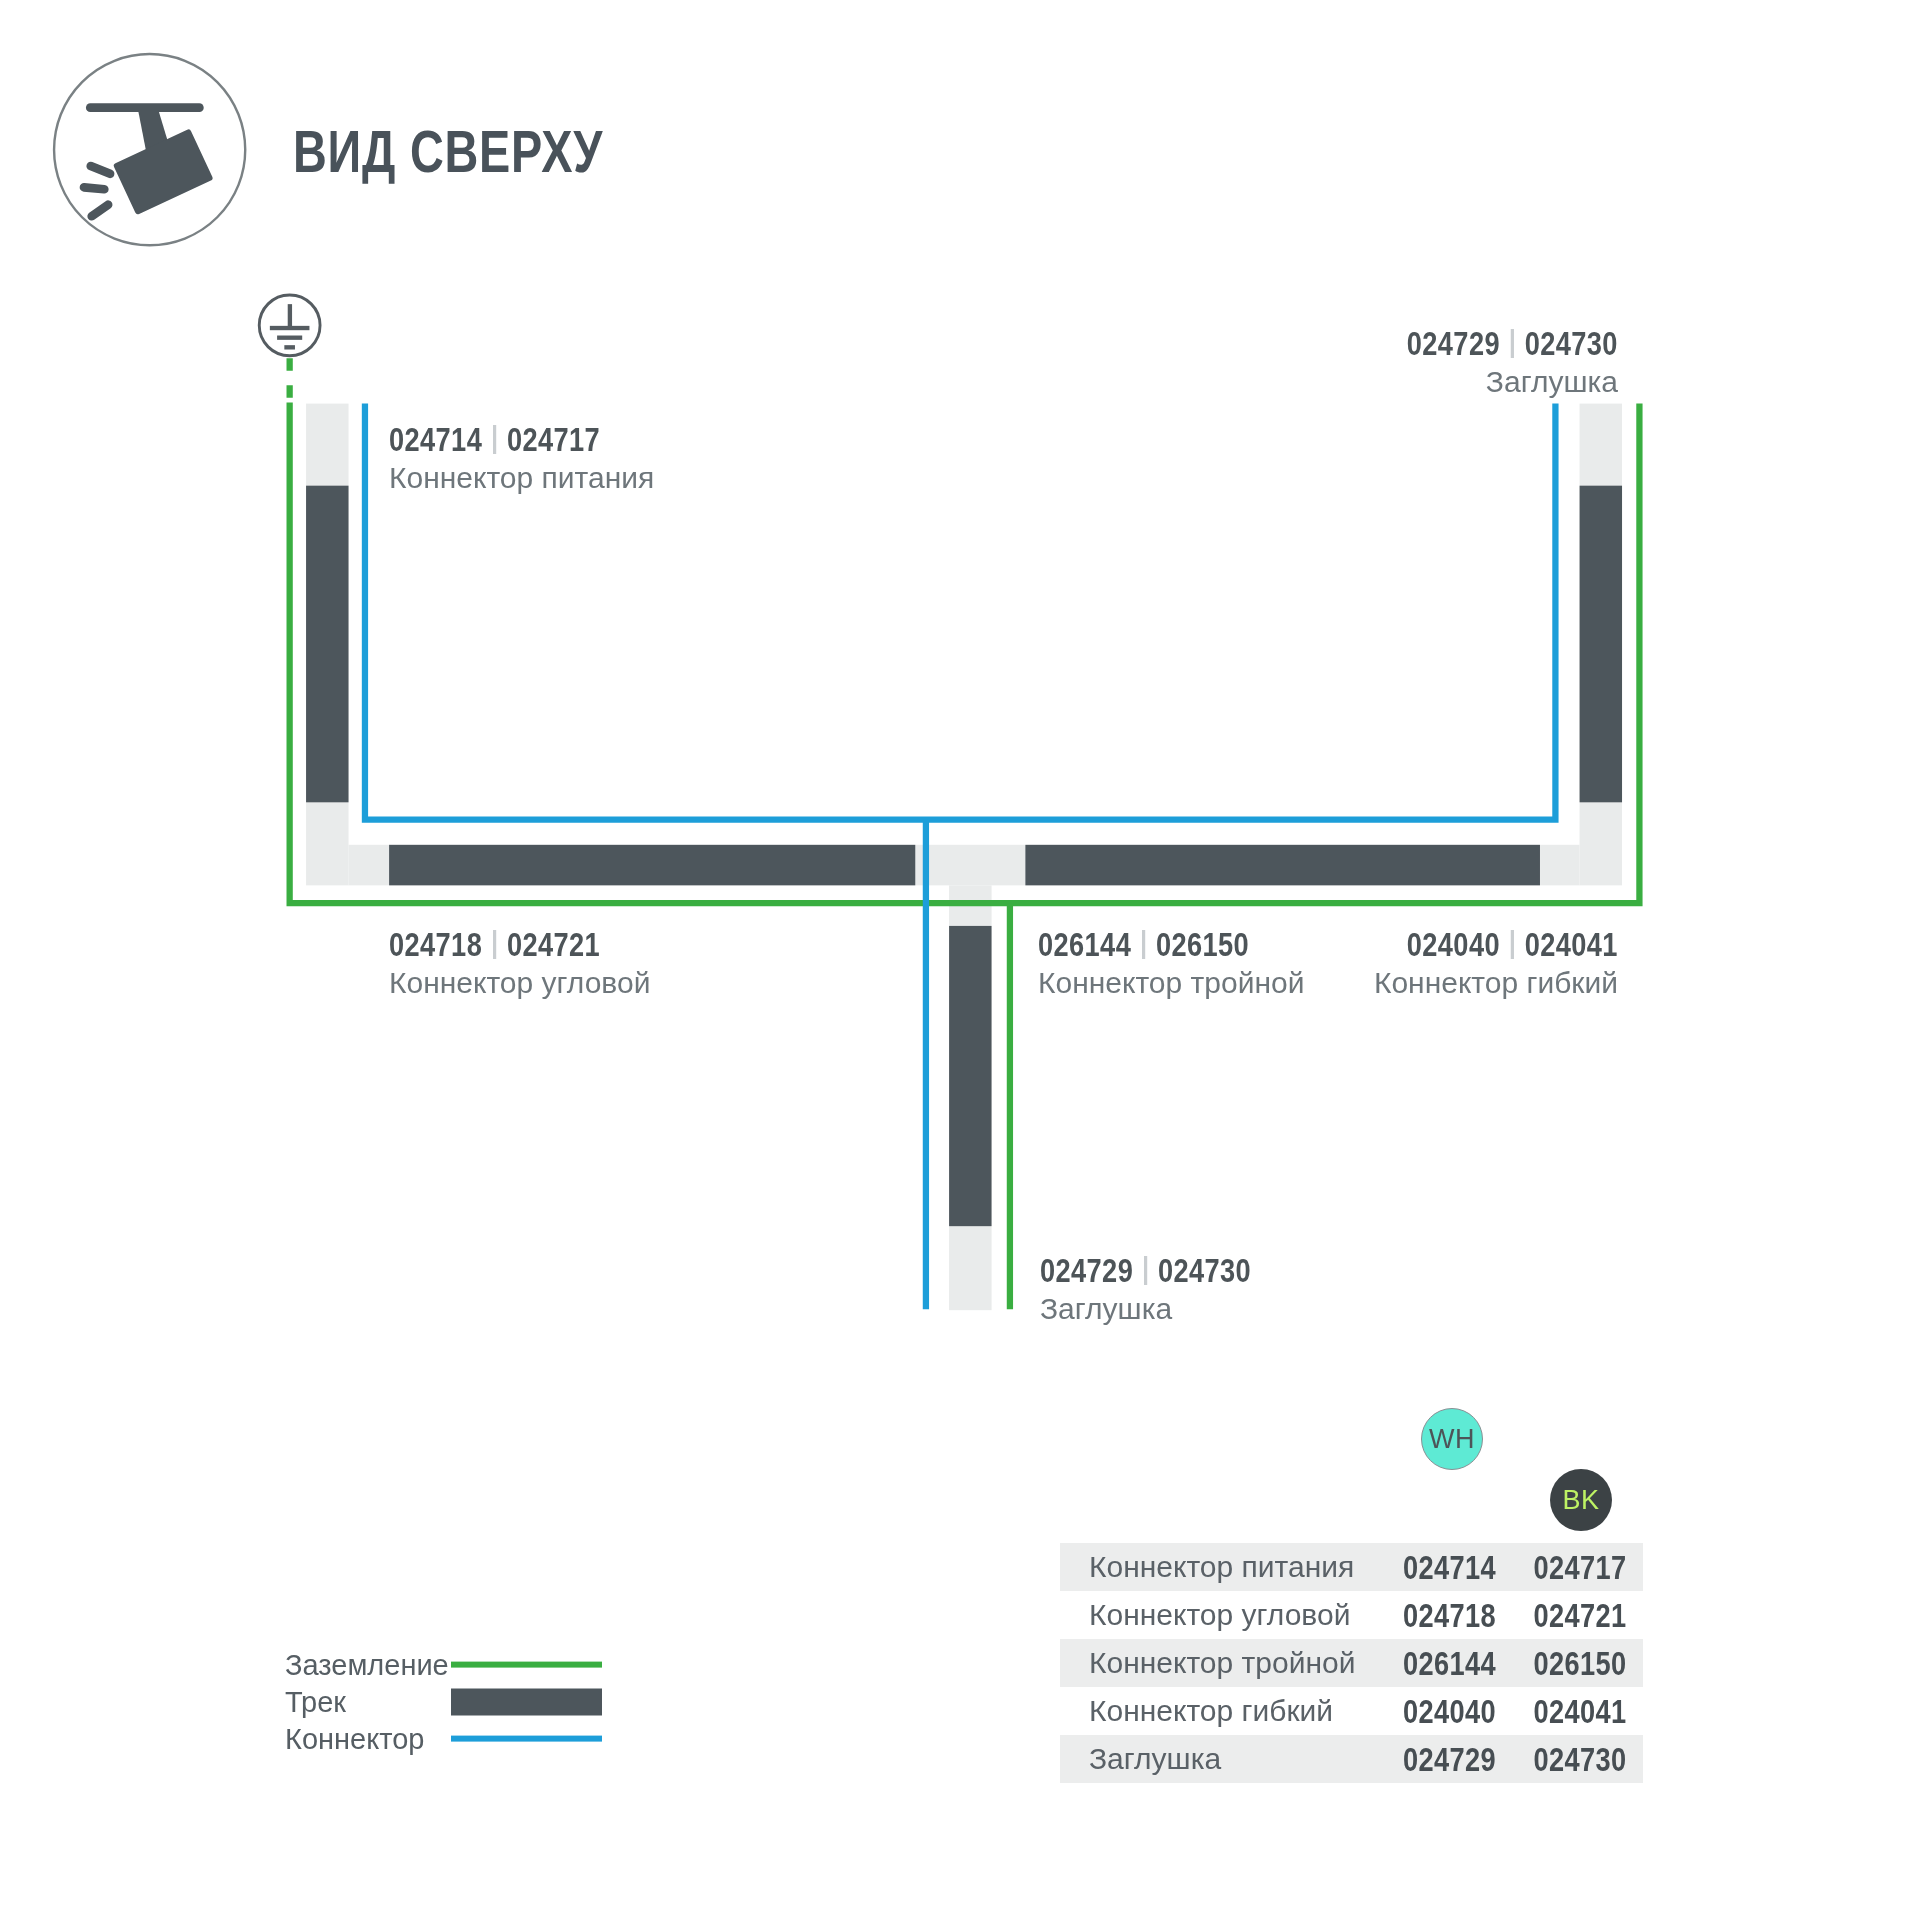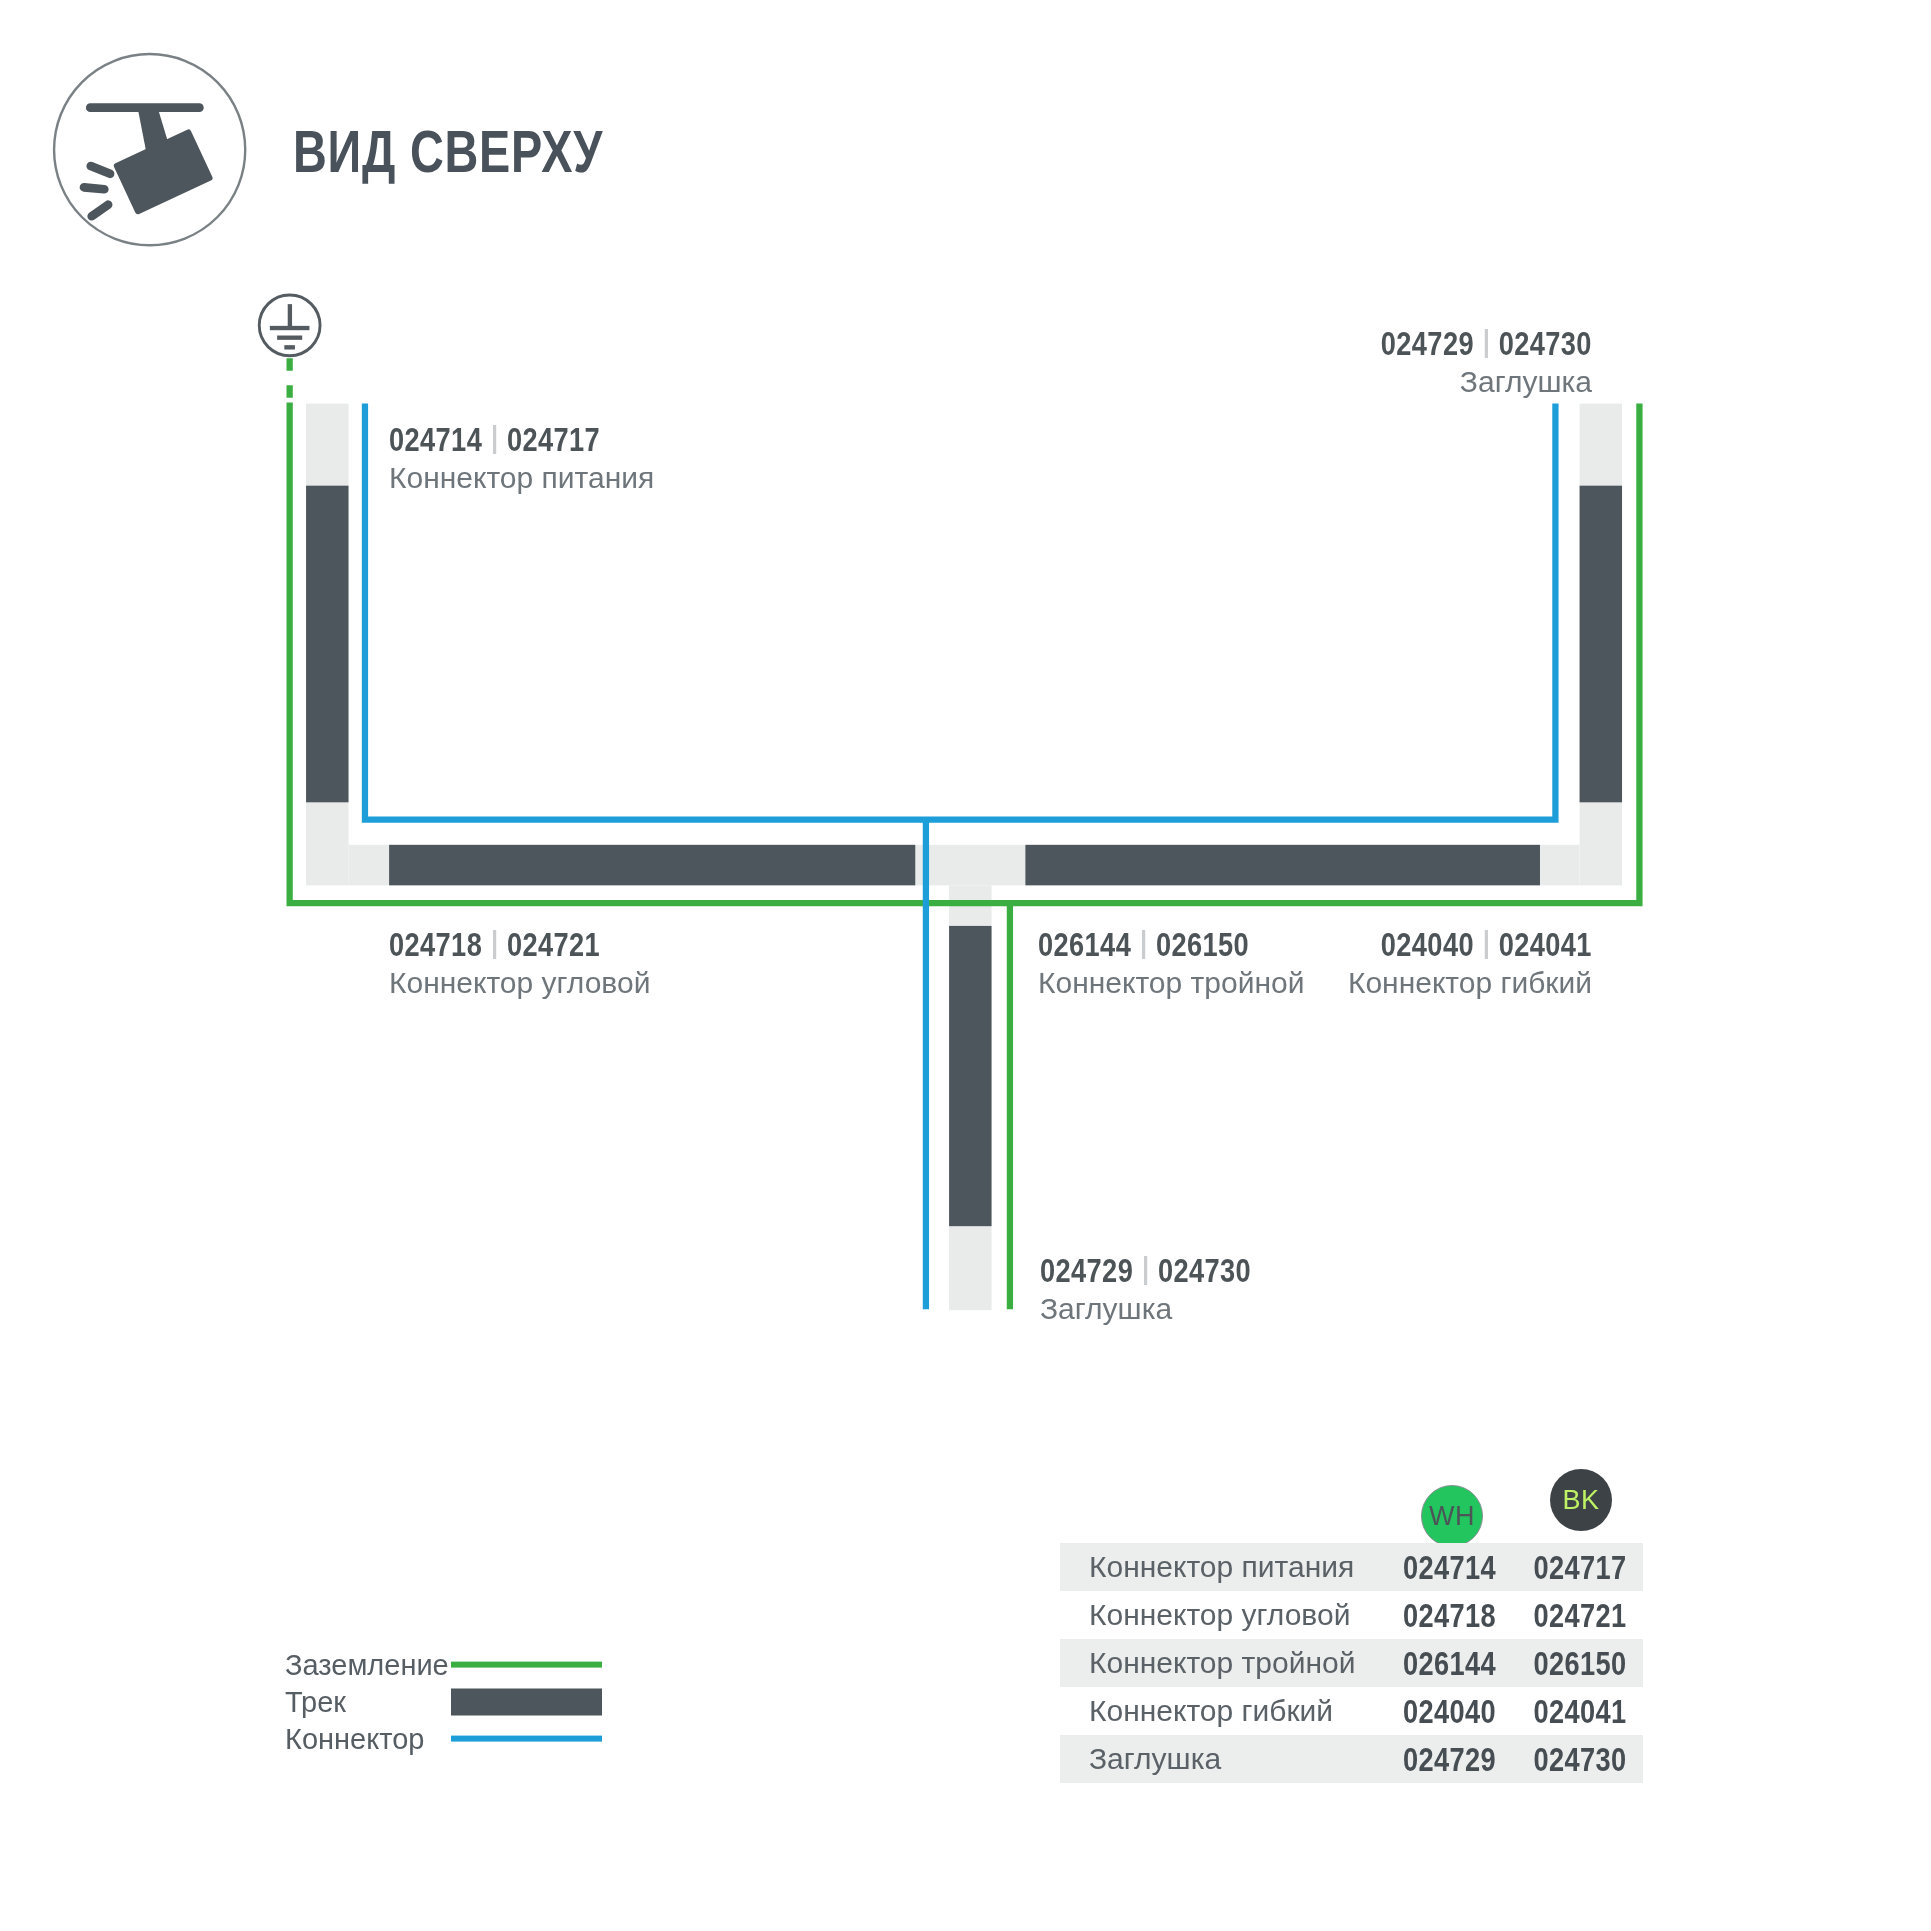--- a/index.html
+++ b/index.html
@@ -1,18 +1,19 @@
 <!DOCTYPE html>
 <html><head>
 <meta charset="utf-8">
 <style>
   html,body{margin:0;padding:0;background:#fff;}
   #canvas{
     position:relative;width:1882px;height:1931px;background:#ffffff;overflow:hidden;
     font-family:"Liberation Sans","DejaVu Sans",sans-serif;
+    padding-left:26px;
   }
   svg{position:absolute;left:0;top:0;}
   
   .page-title{
     position:absolute;left:293px;top:123px;line-height:58px;
     font-size:60px;font-weight:bold;color:#49525A;letter-spacing:1px;
     transform:scaleX(0.78);transform-origin:left center;white-space:nowrap;
   }
   
   .dlabel{position:absolute;white-space:nowrap;}
@@ -44,21 +45,21 @@
   .trow .tnum{
     width:135px;text-align:center;font-size:34px;font-weight:bold;color:#474E53;
     transform:scaleX(0.8);letter-spacing:0.5px;
   }
   .trow .tnum.bk{width:126px;}
   .badge{
     position:absolute;width:62px;height:62px;border-radius:50%;
     display:flex;align-items:center;justify-content:center;
     font-size:27px;font-weight:normal;letter-spacing:0.5px;box-sizing:border-box;
   }
-  .badge.wh{left:1421px;top:1485px;border:1.9px solid #8A9094;color:#4D5458;background:#22c55e;}
+  .badge.wh{left:1421px;top:1408px;border:1.9px solid #8A9094;color:#4D5458;background:#5eead4;}
   .badge.bk{left:1550px;top:1469px;background:#3C4245;color:#bef264;}
 </style>
 </head>
 <body>
 
 <div id="canvas">
 
   <svg width="1931" height="1931" viewBox="0 0 2000 2000">
 
     <g>

